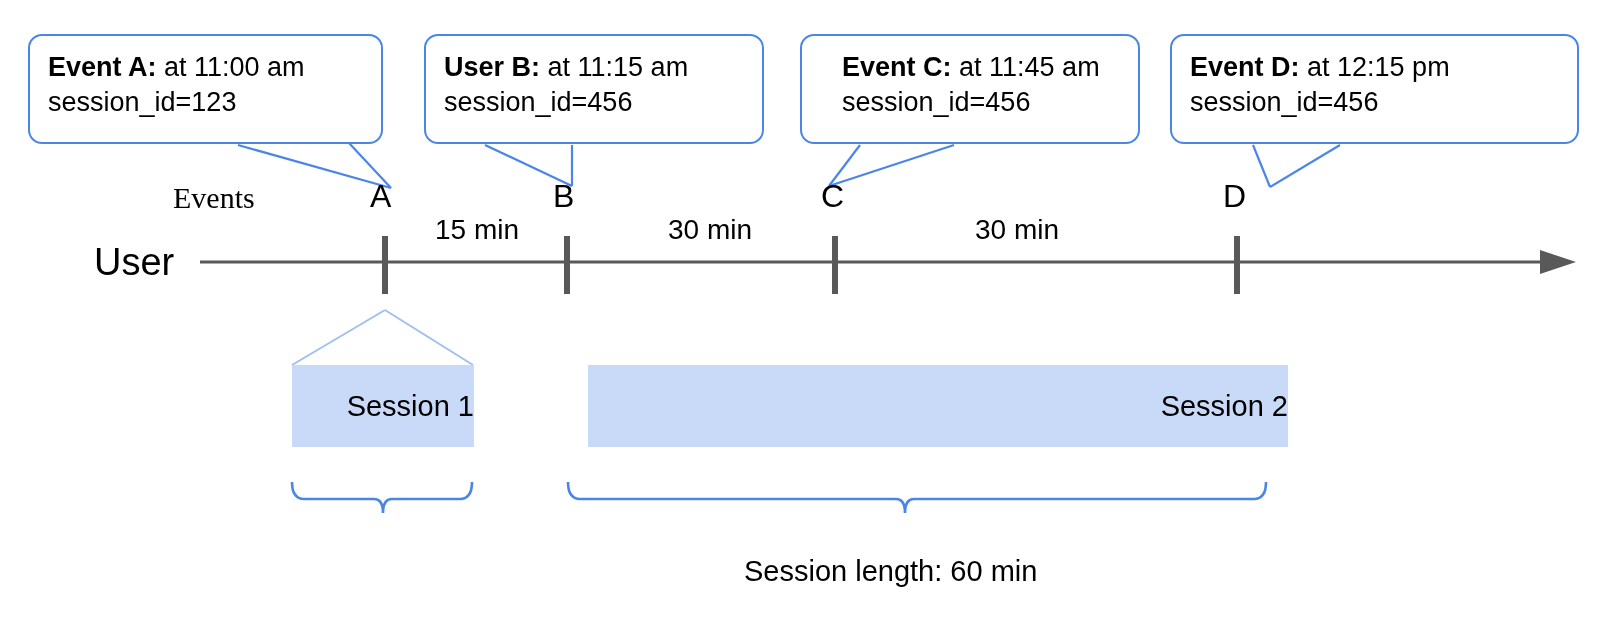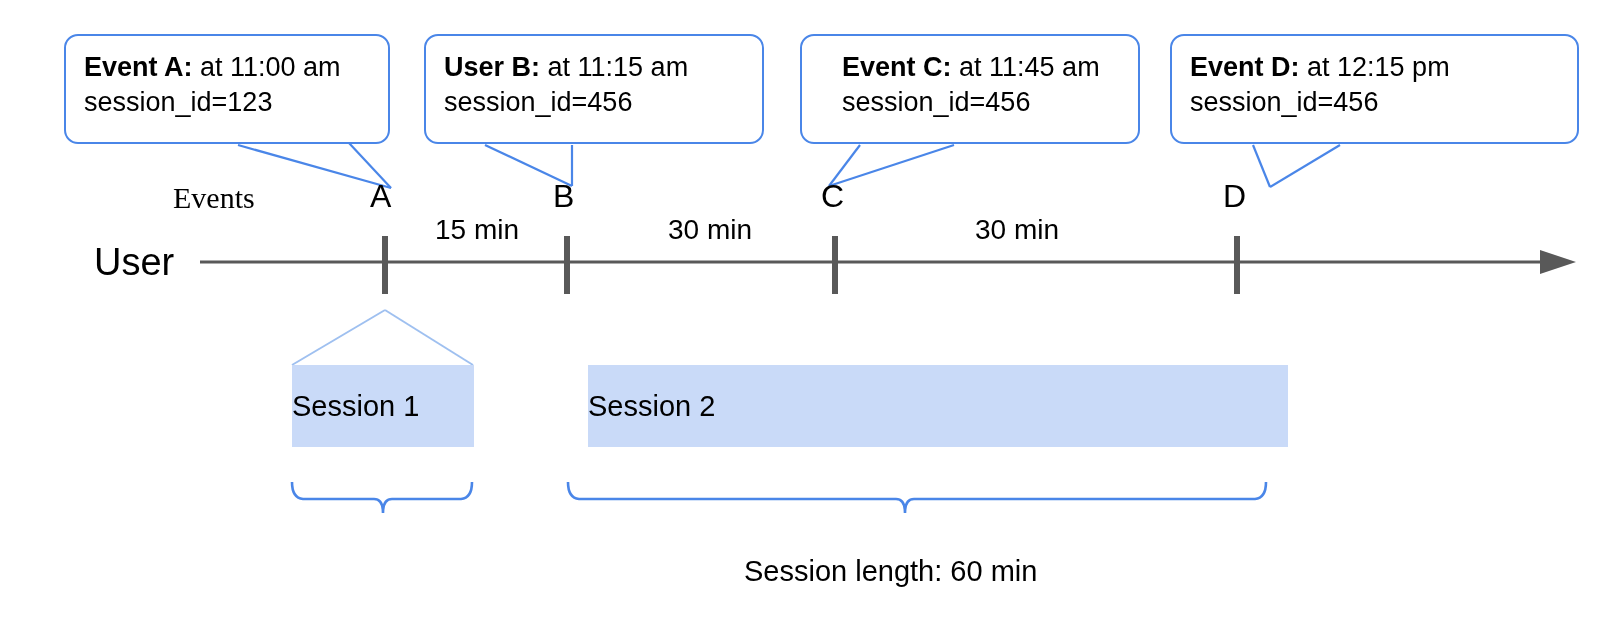--- a/index.html
+++ b/index.html
@@ -62,21 +62,21 @@
   .lbl-evt    { font-size: 32px; }
   .lbl-dur    { font-size: 28px; }
   .lbl-len    { font-size: 29px; }
 
   
   .session-bar {
     position: absolute;
     background: #c9daf8;
     display: flex;
     align-items: center;
-    justify-content: flex-start;
+    justify-content: flex-end;
     font-size: 29px;
     color: #000000;
     z-index: 4;
   }
 </style>
 </head>
 <body>
 
 <div id="stage">
 
@@ -121,21 +121,21 @@
 
     <g fill="none" stroke="#4a86e8" stroke-width="2.6">
       <path d="M 292 482 Q 292 498 303 499 L 374 499 Q 383 499 383 513 Q 383 499 392 499 L 461 499 Q 472 498 472 482"></path>
     </g>
 
     <g fill="none" stroke="#4a86e8" stroke-width="2.6">
       <path d="M 568 482 Q 568 498 579 499 L 896 499 Q 905 499 905 513 Q 905 499 914 499 L 1255 499 Q 1266 498 1266 482"></path>
     </g>
   </svg>
 
-  <div class="callout" style="left:28px; top:34px; width:326px; height:110px;margin-left:36px;">
+  <div class="callout" style="left:28px; top:34px; width:355px; height:110px;">
     <div class="line1"><b>Event A:</b><span> at 11:00 am</span></div>
     <div class="line2">session_id=123</div>
   </div>
 
   <div class="callout" style="left:424px; top:34px; width:340px; height:110px;">
     <div class="line1"><b>User B:</b><span> at 11:15 am</span></div>
     <div class="line2">session_id=456</div>
   </div>
 
   <div class="callout" style="left:800px; top:34px; width:340px; height:110px;padding-left:40px;">

